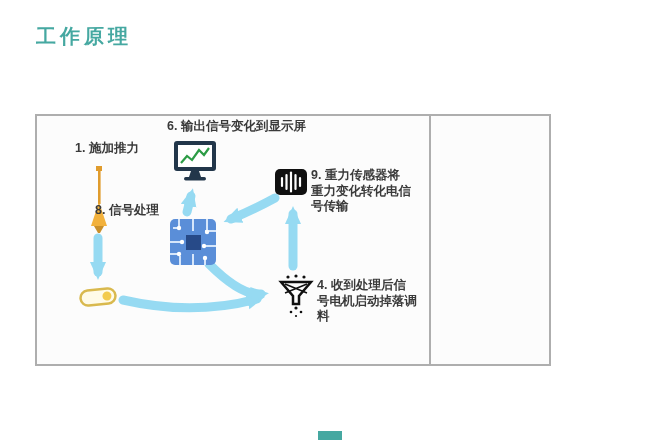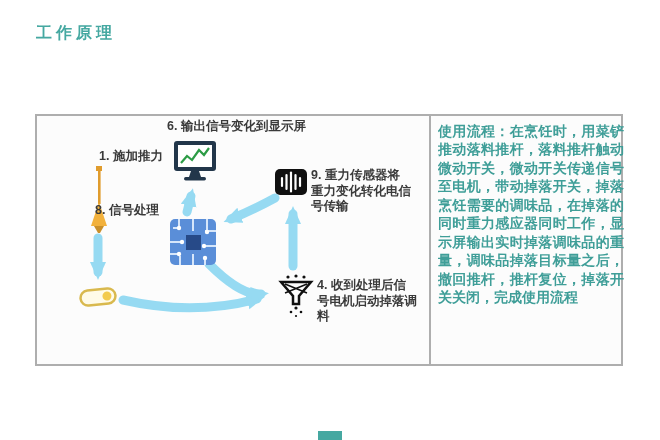--- a/index.html
+++ b/index.html
@@ -6,24 +6,24 @@
   html,body { width:660px; height:440px; }
   body {
     position:relative;
     background:#ffffff;
     font-family:"Liberation Sans","DejaVu Sans",sans-serif;
     overflow:hidden;
   }
   .header { position:absolute; left:36px; top:16px; }
   .title { font-weight:bold; color:#8d8d8d; font-size:27px; letter-spacing:1px; line-height:1.1; }
   .title .initial { color:#45a8a1; font-size:37px; }
-  .subtitle { font-weight:bold; color:#45a8a1; font-size:16px; letter-spacing:4px; margin-top:7px; }
+  .subtitle { font-weight:bold; color:#45a8a1; font-size:20px; letter-spacing:4px; margin-top:7px; }
 
   .main-box {
-    position:absolute; left:35px; top:114px; width:588px; height:252px;
+    position:absolute; left:35px; top:114px; width:516px; height:252px;
     border:2px solid #aeaeae; background:#fcfcfc;
   }
   .diagram { position:absolute; left:0; top:0; width:392px; height:248px; }
   .arrows  { position:absolute; left:0; top:0; z-index:1; }
   .icon    { position:absolute; z-index:2; line-height:0; }
   .step-label {
     position:absolute; z-index:3; color:#3a3a3a; font-weight:bold;
     font-size:12.5px; line-height:1.25;
   }
   .nowrap { white-space:nowrap; }
@@ -67,21 +67,21 @@
     <div class="icon" style="left:134px; top:20px;">
       <svg width="48" height="48" viewBox="0 0 48 48">
         <rect x="3" y="5" width="42" height="30" rx="3" fill="#22364a"></rect>
         <rect x="7" y="9" width="34" height="22" fill="#ffffff"></rect>
         <polyline points="10,27 16,20 21,24 28,14 33,19 38,12" stroke="#2c9c46" stroke-width="2.2" fill="none"></polyline>
         <polygon points="20,35 28,35 30,41 18,41" fill="#22364a"></polygon>
         <rect x="13" y="41" width="22" height="3.5" rx="1.7" fill="#22364a"></rect>
       </svg>
     </div>
 
-    <div class="step-label nowrap" style="left:38px; top:33px;margin-left:24px;">1. 施加推力</div>
+    <div class="step-label nowrap" style="left:38px; top:25px;">1. 施加推力</div>
     <div class="icon" style="left:50px; top:50px;">
       <svg width="24" height="68" viewBox="0 0 24 68">
         <rect x="9" y="0" width="6" height="5" fill="#e09c2d"></rect>
         <rect x="11" y="4" width="2.6" height="34" fill="#e09c2d"></rect>
         <polygon points="12,36 4,60 20,60" fill="#f2b13c"></polygon>
         <polygon points="7,60 17,60 13,67 11,67" fill="#c98f2a"></polygon>
       </svg>
     </div>
 
     <div class="step-label nowrap" style="left:58px; top:87px;">8. 信号处理</div>
@@ -151,17 +151,16 @@
           <rect x="1.5" y="4.5" width="35" height="15" rx="7.5" fill="#fffbe8" stroke="#d9b94e" stroke-width="2.5"></rect>
           <circle cx="28" cy="12" r="4.5" fill="#f3cb4e"></circle>
         </g>
       </svg>
     </div>
 
   </div>
 
   <div class="divider"></div>
 
-  <div class="instructions">使用流程：在烹饪时，用菜铲推动落料推杆，落料推杆触动微动开关，微动开关传递信号至电机，带动掉落开关，掉落烹饪需要的调味品，在掉落的同时重力感应器同时工作，显示屏输出实时掉落调味品的重量，调味品掉落目标量之后，撤回推杆，推杆复位，掉落开关关闭，完成使用流程</div>
 
 </div>
 
 <div class="footer-mark"></div>
 
 </body></html>

